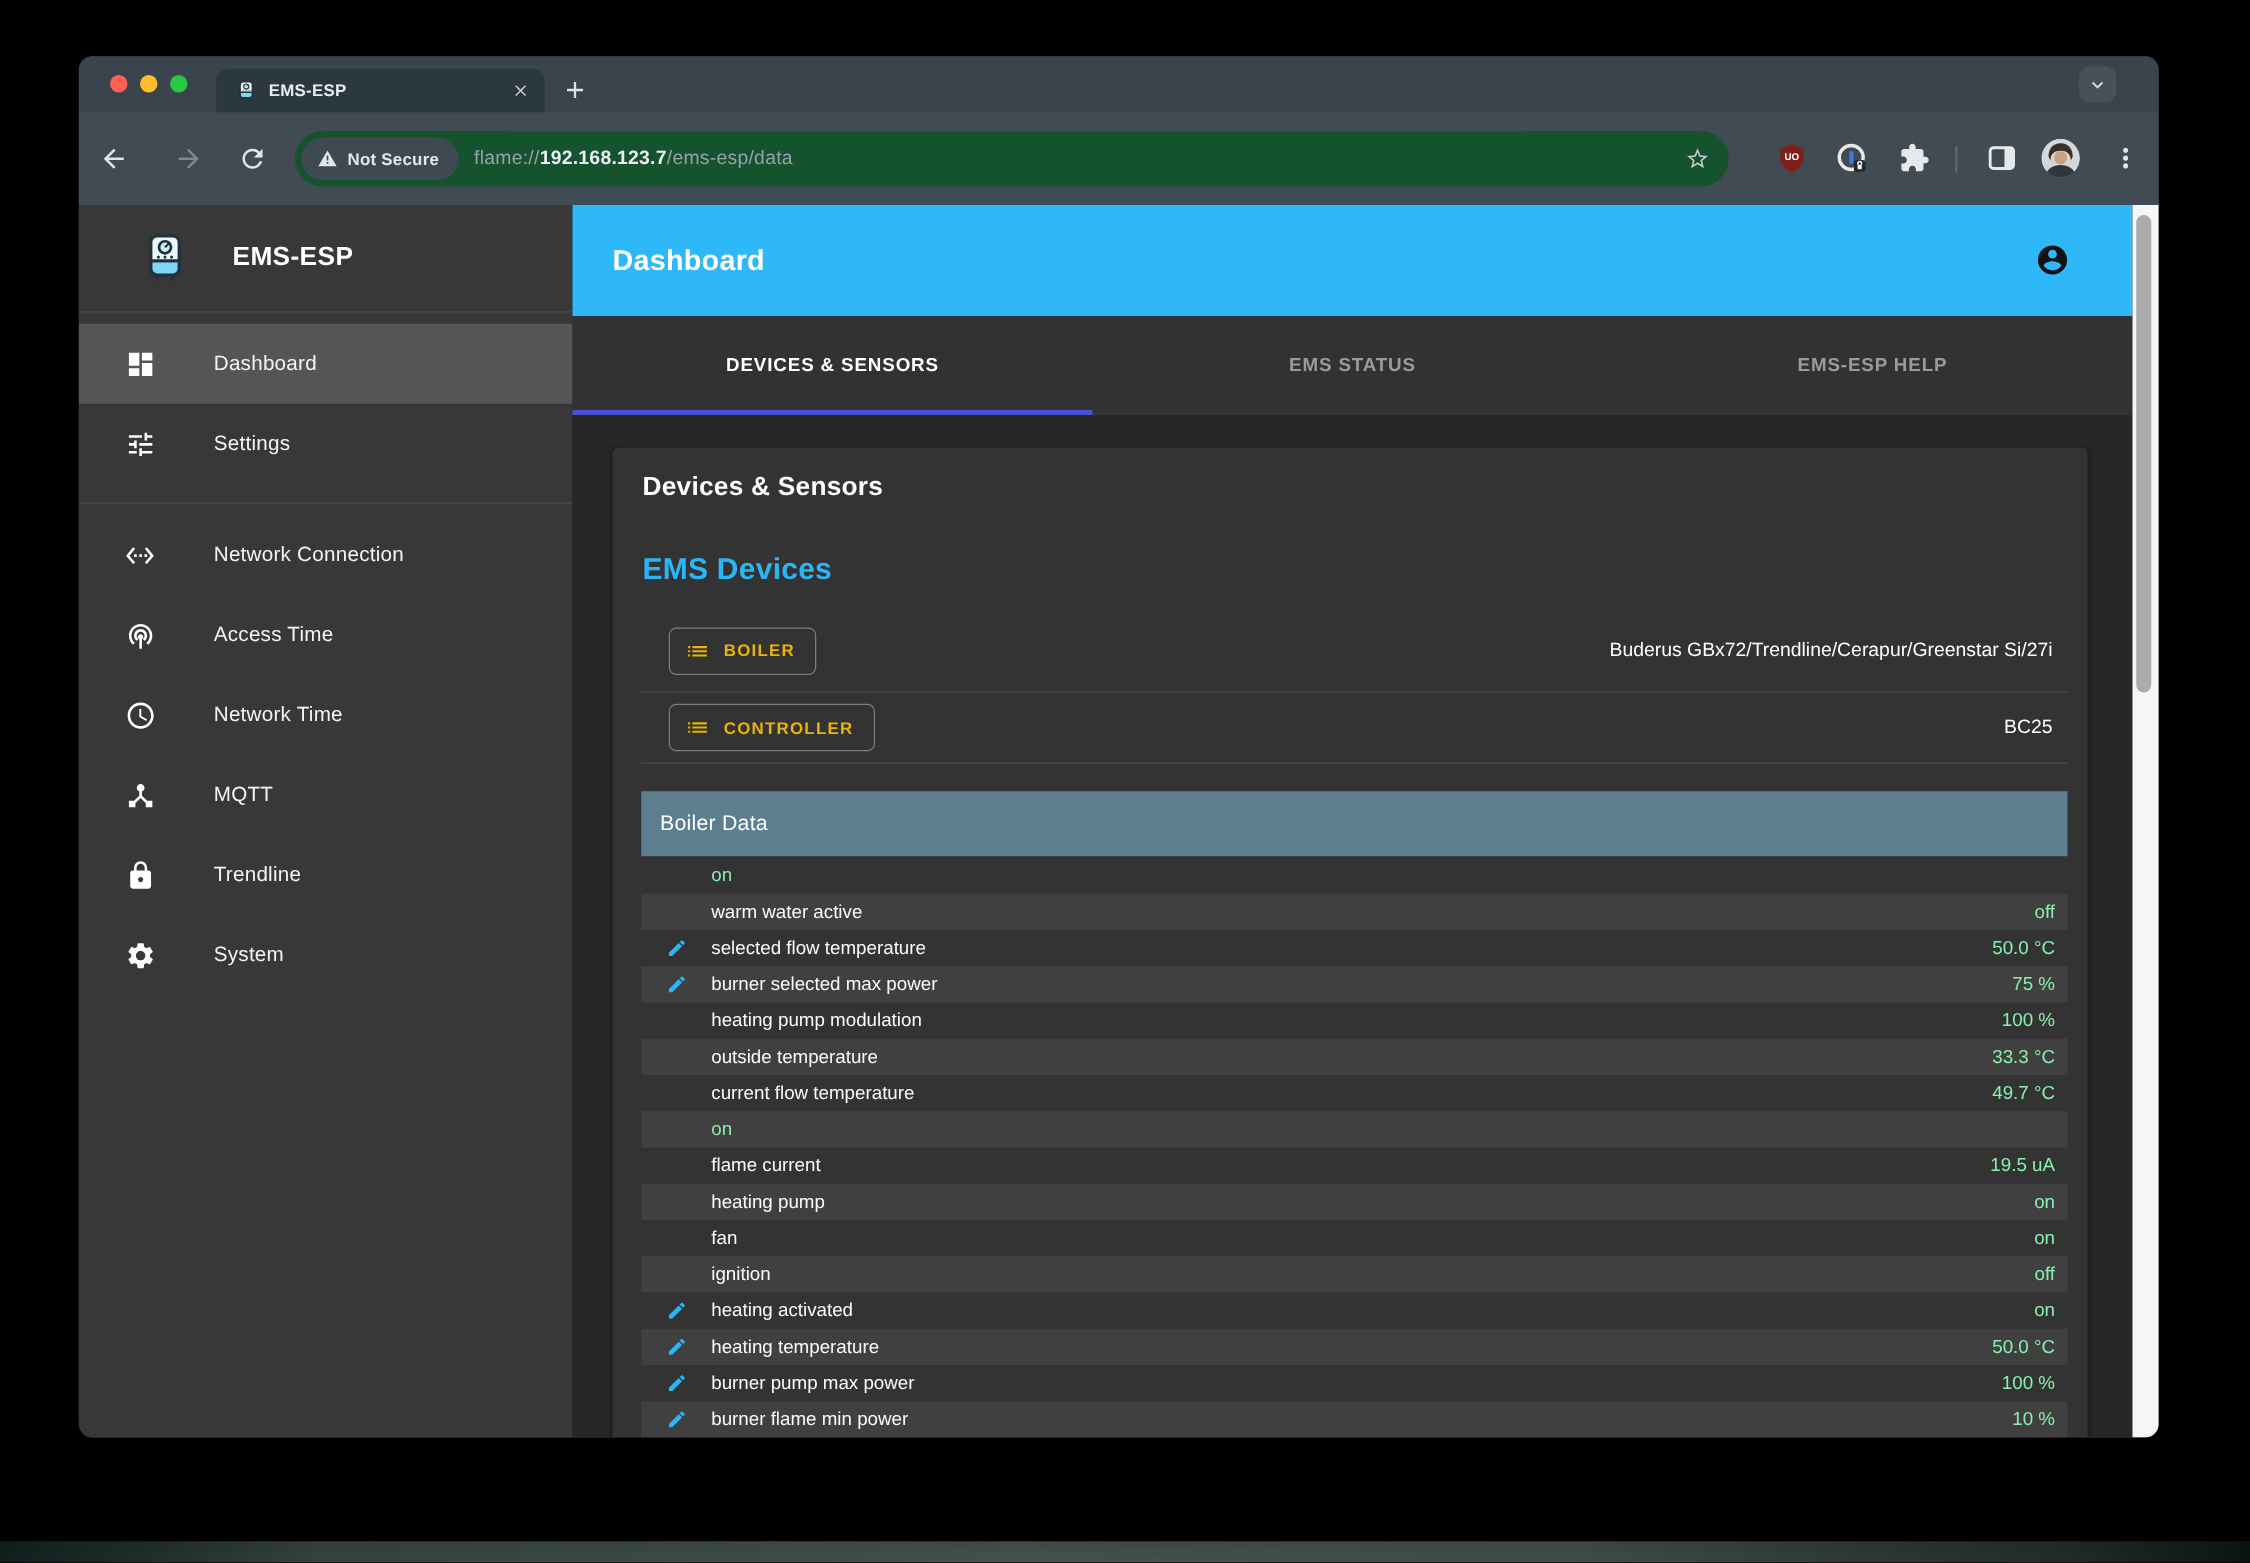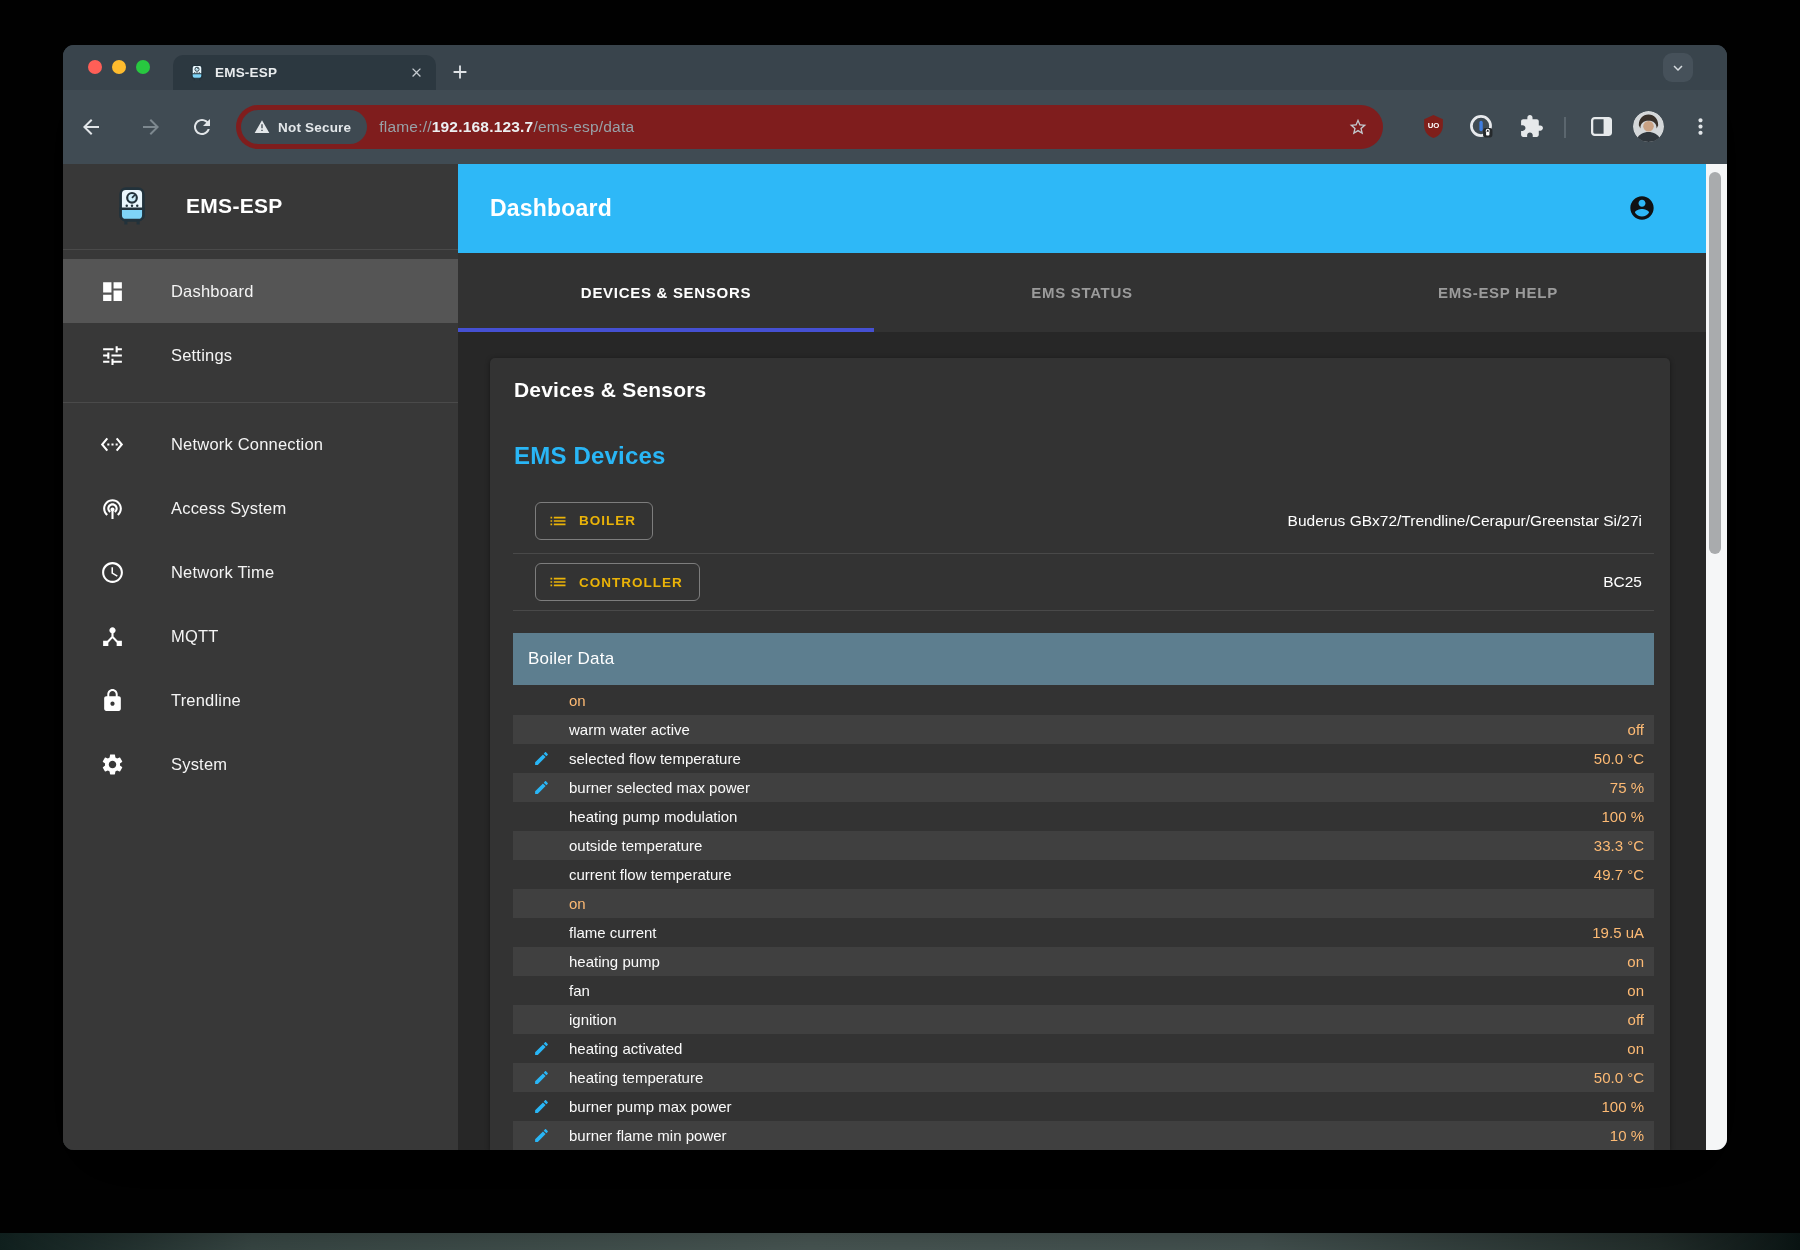--- a/index.html
+++ b/index.html
@@ -31,21 +31,21 @@
   #win-chevron { position:absolute; right:34px; top:8px; width:30px; height:29px; border-radius:9px;
     background:#46515a; display:flex; align-items:center; justify-content:center; color:#d6dbdf; }
 
   
   #toolbar { position:absolute; left:0; top:45px; width:100%; height:74px; background:#404b53; }
   .tool-ic { position:absolute; top:25px; width:24px; height:24px; color:#e1e5e8; }
   #back-icon { left:16px; }
   #forward-icon { left:76px; color:#7d888f; }
   #reload-icon { left:127px; }
   #urlbar { position:absolute; left:173px; top:15px; width:1147px; height:44px; border-radius:22px;
-    background:#7f1d1d; display:flex; align-items:center; }
+    background:#14532d; display:flex; align-items:center; }
   #security-chip { margin-left:5px; height:34px; border-radius:17px; background:#3e4951;
     display:flex; align-items:center; padding:0 16px 0 13px; gap:8px; color:#e3e7ea; }
   #security-chip svg { width:16px; height:16px; }
   #security-chip span { font-size:13.5px; font-weight:700; letter-spacing:.2px; }
   #url-text { margin-left:12px; font-size:15.5px; letter-spacing:.2px; white-space:nowrap; flex:1; }
   .url-dim { color:#98a1a7; } .url-host { color:#eceff1; font-weight:700; }
   #star-icon { width:20px; height:20px; margin-right:15px; color:#c2c8cd; }
   .ext { position:absolute; top:24px; width:25px; height:25px; }
   #ublock-icon { left:1358px; }
   #onepassword-icon { left:1406px; }
@@ -101,21 +101,21 @@
   #section-header { position:absolute; left:23px; top:275px; width:1141px; height:52px; background:#5d7e8f;
     display:flex; align-items:center; }
   #section-header span { margin-left:15px; font-size:17px; color:#fff; letter-spacing:.2px; }
 
   #data-table { position:absolute; left:23px; top:328px; width:1141px; }
   .t-row { display:flex; align-items:center; height:29px; }
   .t-row.alt { background:#404040; }
   .t-pencil { width:56px; display:flex; justify-content:center; }
   .t-pencil svg { width:17px; height:17px; }
   .t-label { flex:1; font-size:15px; color:#fafafa; }
-  .t-value { text-align:right; padding-right:10px; font-size:15px; color:#fdba74; }
+  .t-value { text-align:right; padding-right:10px; font-size:15px; color:#86efac; }
 
   
   #scrollbar { position:absolute; left:1643px; top:0; width:21px; height:986px; background:#f5f6f7; }
   #scroll-thumb { position:absolute; left:3px; top:8px; width:12px; height:382px; border-radius:6px; background:#a9abad; }
 </style>
 </head>
 <body>
 
 <div id="desktop">
   <div id="desktop-strip"></div>
@@ -246,21 +246,21 @@
         <div class="side-item" style="top:248px">
           <svg viewBox="0 0 24 24" fill="currentColor">
               <path d="M7.77 6.76L6.23 5.48.82 12l5.41 6.52 1.54-1.28L3.42 12l4.35-5.24zM7 13h2v-2H7v2zm10-2h-2v2h2v-2zm-6 2h2v-2h-2v2zm5.77-7.52l-1.54 1.28L19.58 12l-4.35 5.24 1.54 1.28L22.18 12l-5.41-6.52z"></path>
             </svg>
           <span>Network Connection</span>
         </div>
         <div class="side-item" style="top:312px">
           <svg viewBox="0 0 24 24" fill="currentColor">
               <path d="M12 11c-1.1 0-2 .9-2 2 0 .74.4 1.38 1 1.72V22h2v-7.28c.6-.35 1-.98 1-1.72 0-1.1-.9-2-2-2zM12 3C7.03 3 3 7.03 3 12c0 2.76 1.24 5.26 3.2 6.92l1.42-1.42C6.01 16.16 5 14.21 5 12c0-3.87 3.13-7 7-7s7 3.13 7 7c0 2.21-1.01 4.16-2.62 5.5l1.42 1.42C19.76 17.26 21 14.76 21 12c0-4.97-4.03-9-9-9zm0 4c-2.76 0-5 2.24-5 5 0 1.64.8 3.09 2.03 4l1.42-1.42C9.56 13.93 9 13.03 9 12c0-1.66 1.34-3 3-3s3 1.34 3 3c0 1.03-.56 1.93-1.45 2.58L14.97 16c1.23-.91 2.03-2.36 2.03-4 0-2.76-2.24-5-5-5z"></path>
             </svg>
-          <span>Access System</span>
+          <span>Access Time</span>
         </div>
         <div class="side-item" style="top:376px">
           <svg viewBox="0 0 24 24" fill="currentColor">
               <path d="M11.99 2C6.47 2 2 6.48 2 12s4.47 10 9.99 10C17.52 22 22 17.52 22 12S17.52 2 11.99 2zM12 20c-4.42 0-8-3.58-8-8s3.58-8 8-8 8 3.58 8 8-3.58 8-8 8zm.5-13H11v6l5.25 3.15.75-1.23-4.5-2.67z"></path>
             </svg>
           <span>Network Time</span>
         </div>
         <div class="side-item" style="top:440px">
           <svg viewBox="0 0 24 24" fill="currentColor">
               <path d="M17 16l-4-4V8.82C14.16 8.4 15 7.3 15 6c0-1.66-1.34-3-3-3S9 4.34 9 6c0 1.3.84 2.4 2 2.82V12l-4 4H3v5h5v-3.05l4-4.2 4 4.2V21h5v-5h-4z"></path>

